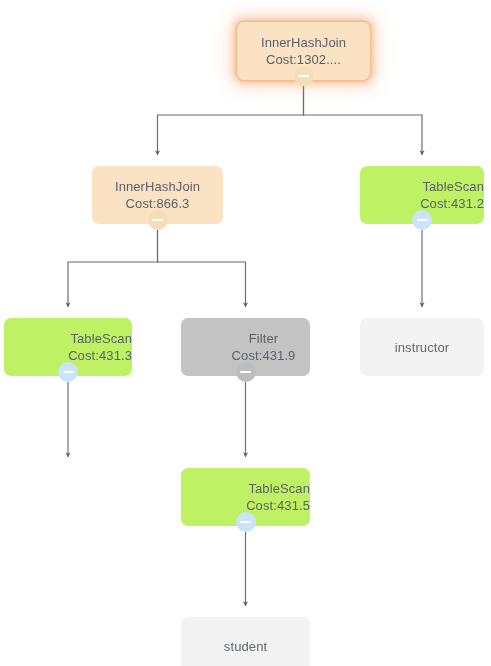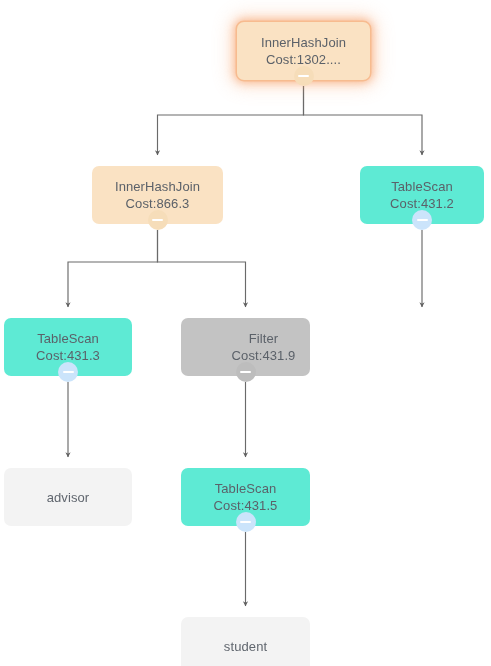--- a/index.html
+++ b/index.html
@@ -45,21 +45,21 @@
     letter-spacing: 0.1px;
     z-index: 2;
     margin-top: 10px;
   }
   .node .ln {
     display: block;
     white-space: nowrap;
   }
 
   .node.op-join  { background: #fae2c3; }
-  .node.op-scan  { background: #5eead4; }
+  .node.op-scan  { background: #bef264; align-items: flex-end; }
   .node.op-filter{ background: #c3c3c3; padding-left: 36px; }
   .node.tbl      { background: #f3f3f3; color: #60666e; }
 
   .node.root {
     background: #fae2c3;
     box-shadow: 0 0 0 1.5px #f7bb8f,
                 0 0 9px 3px rgba(246,150,89,0.55),
                 0 0 18px 7px rgba(247,170,116,0.30);
   }
 
@@ -125,22 +125,22 @@
     <div class="node op-scan" style="left: 4px; top: 308px; width: 128px; height: 58px;">
       <span class="ln">TableScan</span>
       <span class="ln">Cost:431.3</span>
     </div>
     <div class="toggle t-scan" style="left: 58px; top: 362px;"></div>
     <div class="node op-filter" style="left: 181px; top: 308px; width: 129px; height: 58px;">
       <span class="ln">Filter</span>
       <span class="ln">Cost:431.9</span>
     </div>
     <div class="toggle t-filter" style="left: 235.5px; top: 362px;"></div>
-    <div class="node tbl" style="left: 4px; top: 458px; width: 128px; height: 58px;">
-      <span class="ln">advisor</span>
+    <div class="node tbl" style="left: 360px; top: 308px; width: 124px; height: 58px;">
+      <span class="ln">instructor</span>
     </div>
     <div class="node op-scan" style="left: 181px; top: 458px; width: 129px; height: 58px;">
       <span class="ln">TableScan</span>
       <span class="ln">Cost:431.5</span>
     </div>
     <div class="toggle t-scan" style="left: 235.5px; top: 512px;"></div>
     <div class="node tbl" style="left: 181px; top: 607px; width: 129px; height: 58px;">
       <span class="ln">student</span>
     </div>
   </div>

